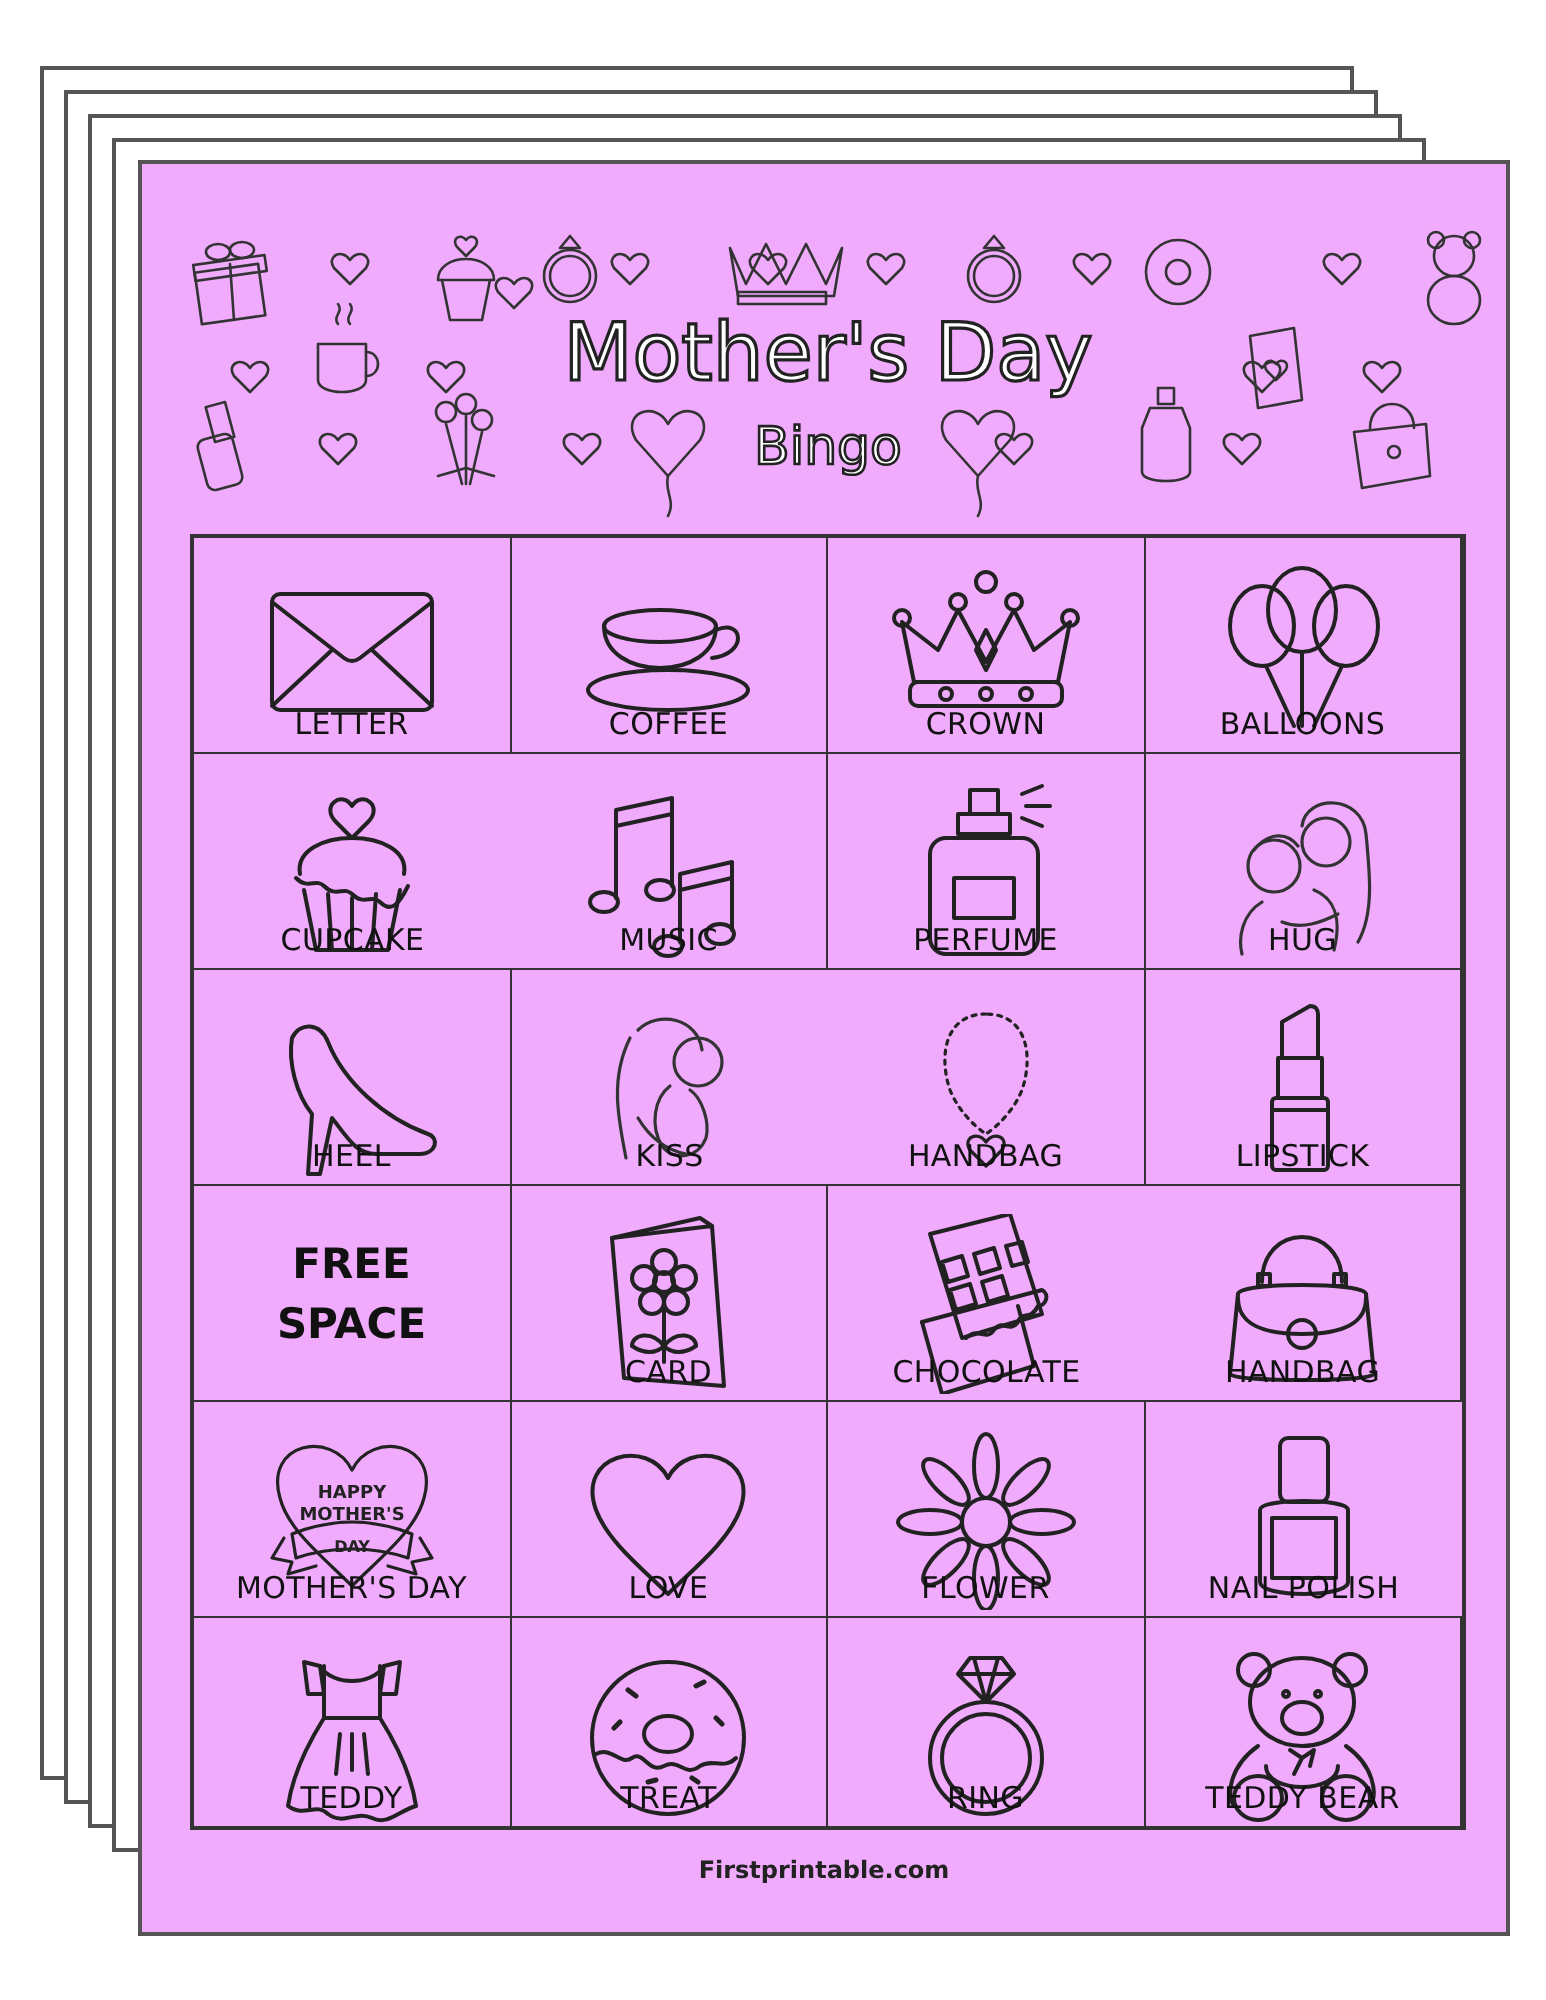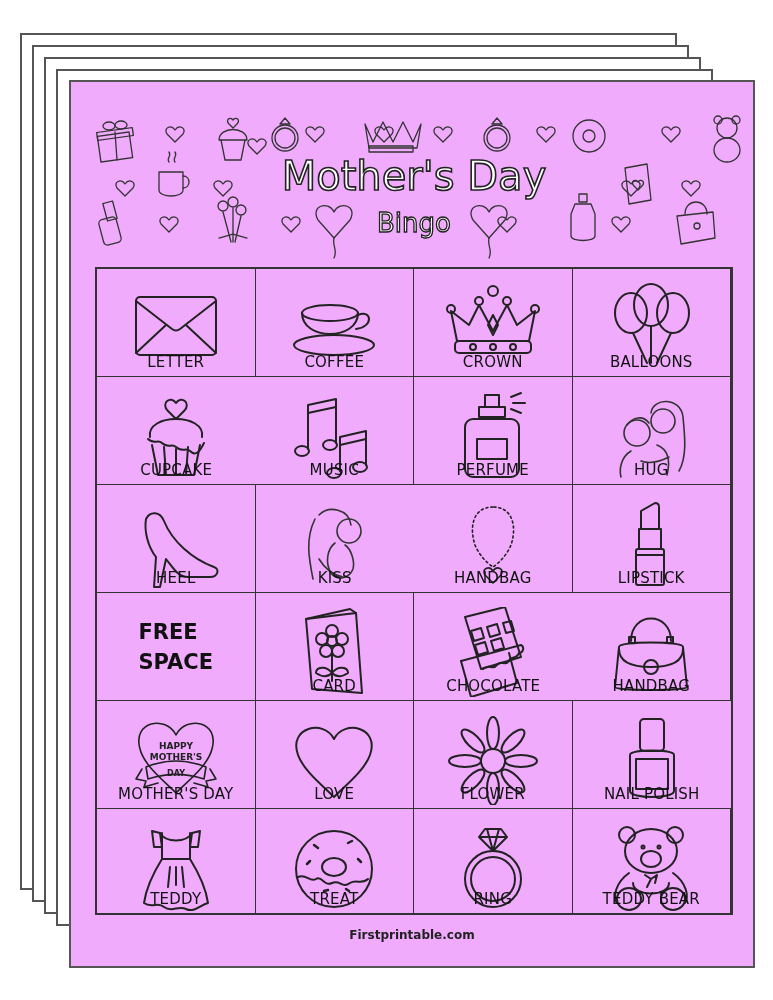--- a/index.html
+++ b/index.html
@@ -8,21 +8,21 @@
   .front{position:absolute;left:69px;top:80px;width:686px;height:888px;background:#f0abfc;border:2px solid #555;box-sizing:border-box;}
   .header{position:absolute;left:0;top:0;width:100%;height:186px;}
   .title-svg{position:absolute;left:0;top:0;}
   .grid{position:absolute;left:24px;top:185px;width:638px;height:648px;border:2px solid #333;box-sizing:border-box;display:grid;grid-template-columns:repeat(4,1fr);grid-template-rows:repeat(5,1fr);}
   .cell{border-right:1.5px solid #333;border-bottom:1.5px solid #333;position:relative;box-sizing:border-box;display:flex;flex-direction:column;align-items:center;}
   .cell:nth-child(5n){border-right:none;}
   .cell:nth-child(n+21){border-bottom:none;}
   .icon{width:100px;height:90px;margin-top:14px;}
   .icon svg{width:100%;height:100%;}
   .label{position:absolute;bottom:5px;left:0;right:0;text-align:center;font-family:"DejaVu Sans","Liberation Sans",sans-serif;font-size:15px;color:#111;letter-spacing:0.2px;}
-  .free{position:absolute;top:0;bottom:0;left:0;right:0;display:flex;align-items:center;justify-content:center;text-align:left;font-family:"DejaVu Sans",sans-serif;font-weight:bold;font-size:21px;line-height:30px;color:#111;white-space:pre-line;}
+  .free{position:absolute;top:0;bottom:0;left:0;right:0;display:flex;align-items:center;justify-content:center;text-align:center;font-family:"DejaVu Sans",sans-serif;font-weight:bold;font-size:21px;line-height:30px;color:#111;white-space:pre-line;}
   .footer{position:absolute;left:0;right:0;top:846px;text-align:center;font-family:"DejaVu Sans",sans-serif;font-weight:bold;font-size:12px;color:#222;}
   svg .ln{fill:none;stroke:#222;stroke-width:2;stroke-linecap:round;stroke-linejoin:round;}
   svg .lt{fill:none;stroke:#333;stroke-width:1.3;stroke-linecap:round;stroke-linejoin:round;}
 </style>
 </head>
 <body>
 
 <div class="sheet" style="left:20px;top:33px;width:657px;height:857px;"></div>
 <div class="sheet" style="left:32px;top:45px;width:657px;height:857px;"></div>
 <div class="sheet" style="left:44px;top:57px;width:657px;height:857px;"></div>

